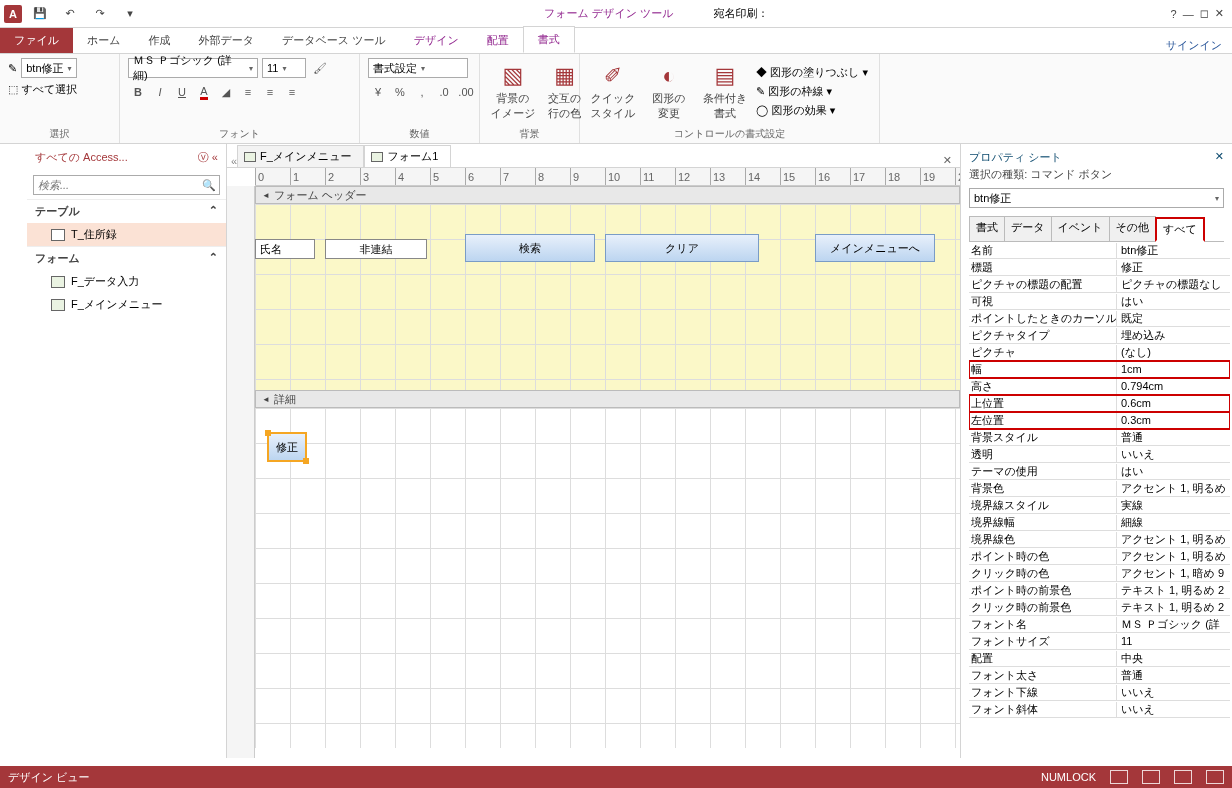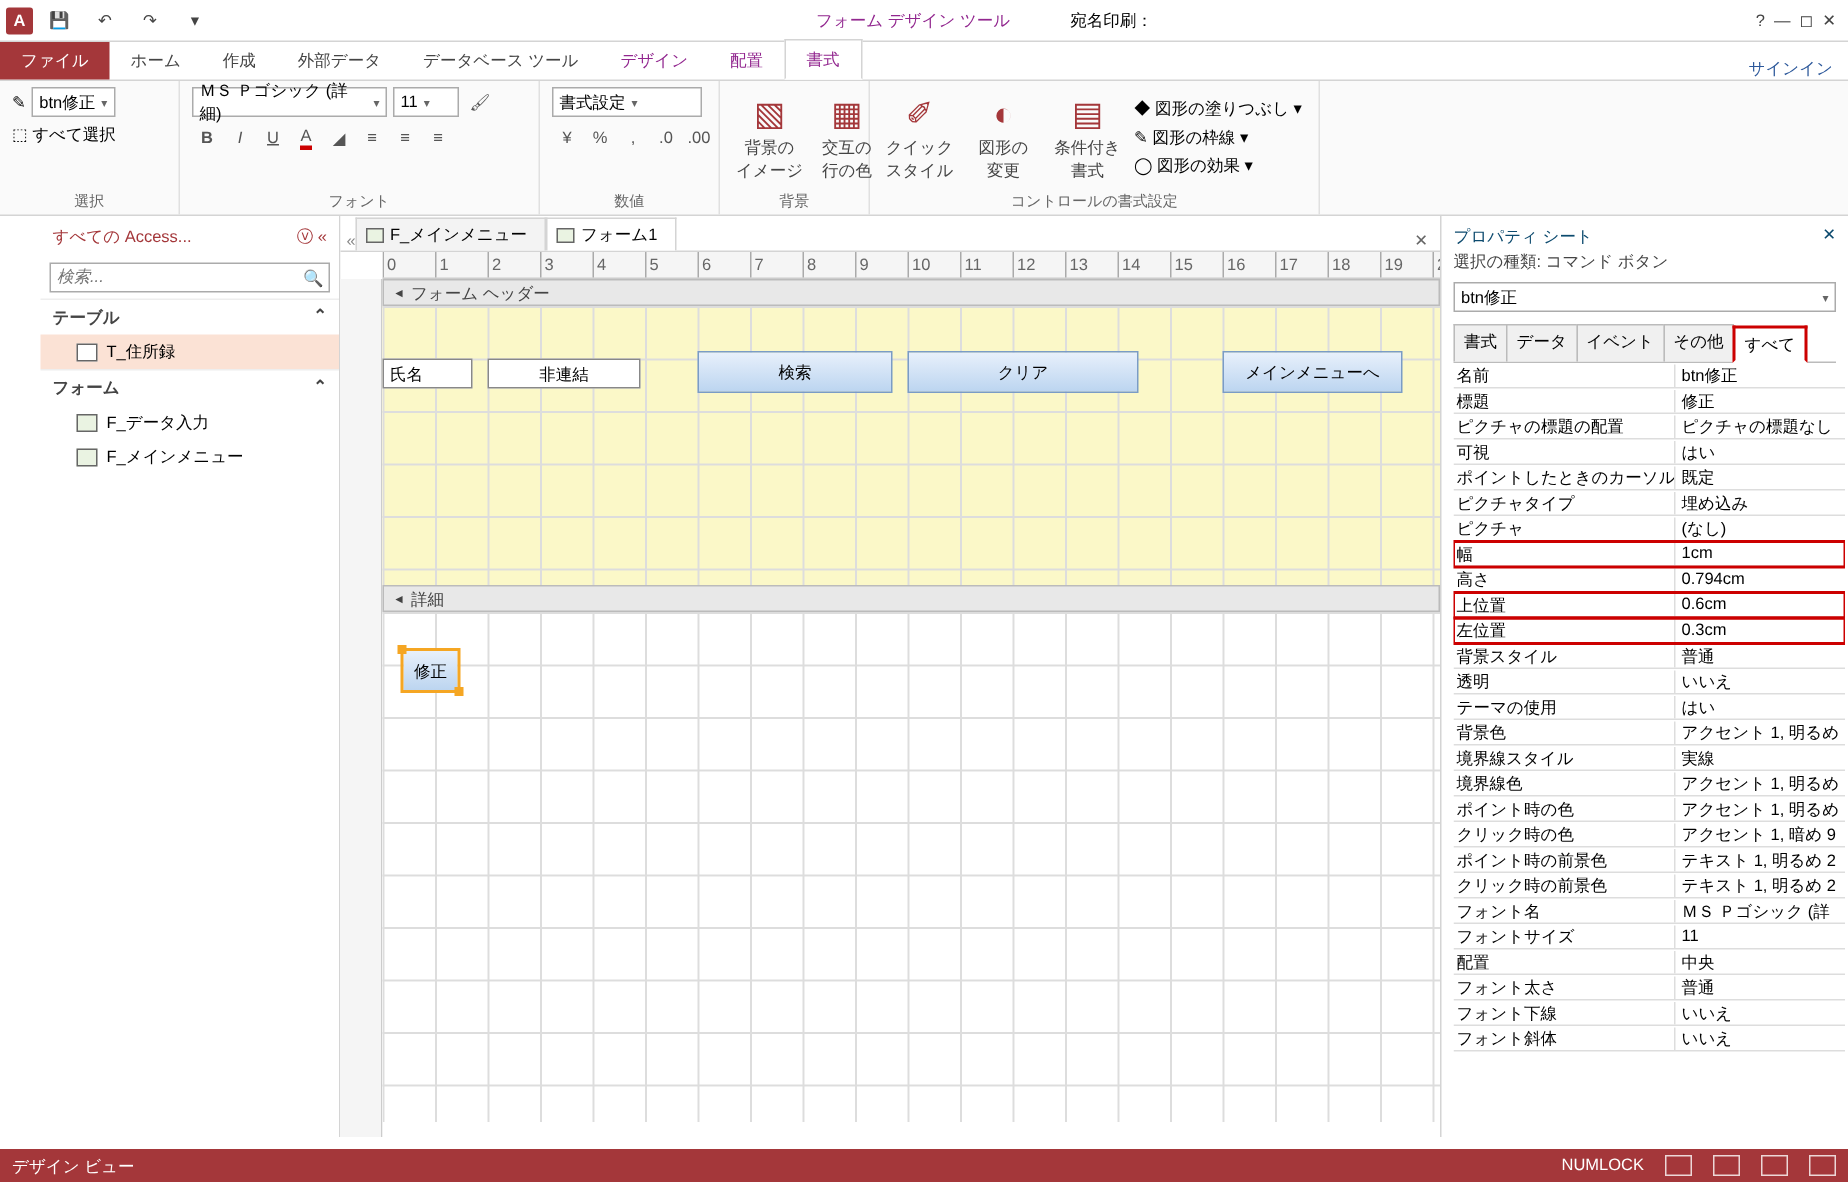--- a/index.html
+++ b/index.html
@@ -429,20 +429,24 @@
         </div>
         <div class="prop-row">
           <div class="k">背景色</div>
           <div class="v">アクセント 1, 明るめ</div>
         </div>
         <div class="prop-row">
           <div class="k">境界線スタイル</div>
           <div class="v">実線</div>
         </div>
         <div class="prop-row">
+          <div class="k">境界線幅</div>
+          <div class="v">細線</div>
+        </div>
+        <div class="prop-row">
           <div class="k">境界線色</div>
           <div class="v">アクセント 1, 明るめ</div>
         </div>
         <div class="prop-row">
           <div class="k">ポイント時の色</div>
           <div class="v">アクセント 1, 明るめ</div>
         </div>
         <div class="prop-row">
           <div class="k">クリック時の色</div>
           <div class="v">アクセント 1, 暗め 9</div>

